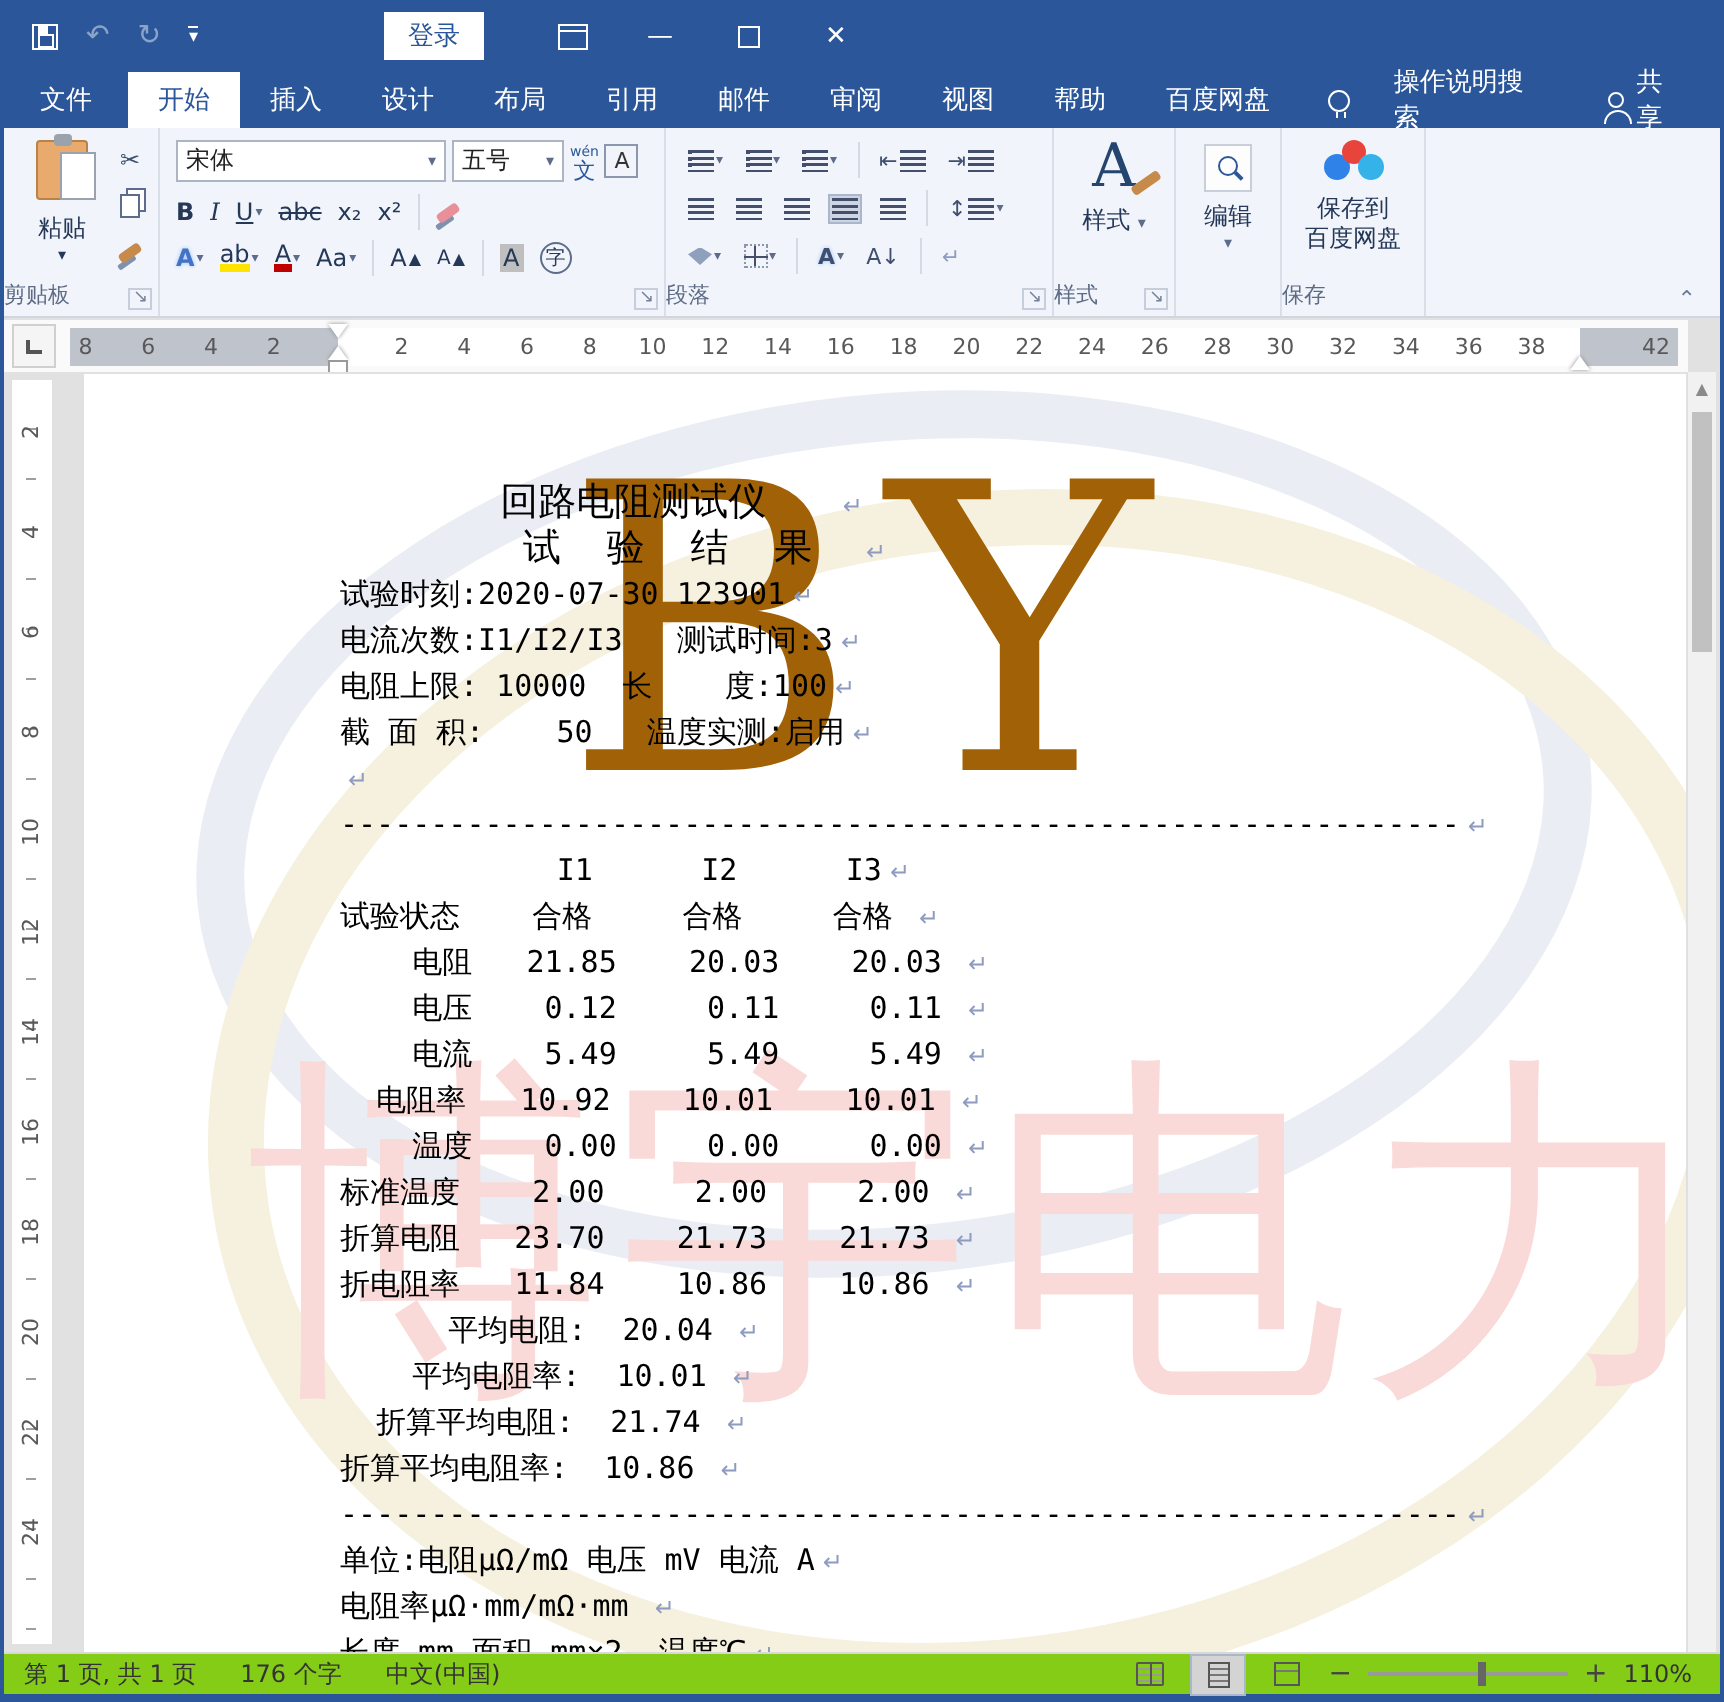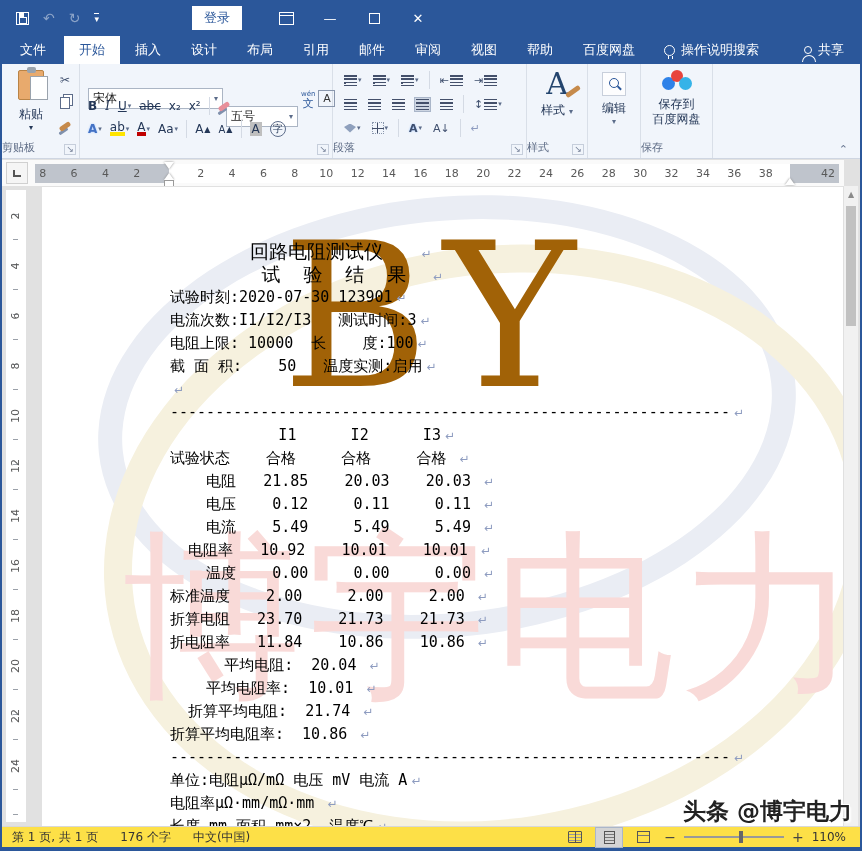--- a/index.html
+++ b/index.html
@@ -22,21 +22,21 @@
   .tb-ico{width:44px;height:100%;display:flex;align-items:center;justify-content:center;font-size:13px;color:#fff;}
   .ribopt{width:15px;height:13px;border:1.5px solid #fff;position:relative;}
   .ribopt:before{content:"";position:absolute;left:0;right:0;top:2px;border-top:1.5px solid #fff;}
   .maxbox{width:11px;height:11px;border:1.5px solid #fff;display:inline-block;}
 
   
   .tabrow{position:absolute;left:0;right:0;top:36px;height:28px;background:#2b579a;display:flex;align-items:stretch;color:#fff;font-size:13px;}
   .tab{padding:0 15px;display:flex;align-items:center;cursor:pointer;white-space:nowrap;}
   .tab.file{padding:0 18px;}
   .tab.active{background:#fff;color:#2b579a;}
-  .tellme{display:flex;align-items:center;gap:6px;padding:0 14px;cursor:pointer;}
+  .tellme{display:flex;align-items:center;gap:22px;padding:0 14px;cursor:pointer;}
   .bulb{width:11px;height:11px;border:1.5px solid #fff;border-radius:50%;position:relative;}
   .bulb:after{content:"";position:absolute;left:3px;top:10px;width:3px;height:3px;border-left:1.5px solid #fff;border-right:1.5px solid #fff;}
   .tab-spacer{flex:1;}
   .share{display:flex;align-items:center;gap:6px;padding:0 16px;cursor:pointer;}
   .person{width:8px;height:8px;border:1.5px solid #fff;border-radius:50%;position:relative;}
   .person:after{content:"";position:absolute;top:8px;left:-3px;width:12px;height:6px;border:1.5px solid #fff;border-bottom:0;border-radius:8px 8px 0 0;}
 
   
   .ribbon{position:absolute;left:0;right:0;top:64px;height:95px;background:#f1f5fb;border-bottom:1px solid #cfd6e2;}
   .rgroup{position:absolute;top:0;bottom:0;border-right:1px solid #d9dfe8;}
@@ -52,21 +52,21 @@
   .clip-side{position:absolute;left:54px;top:8px;display:flex;flex-direction:column;gap:7px;align-items:center;}
   .sic{width:18px;height:16px;display:flex;align-items:center;justify-content:center;font-size:12px;color:#3f4f6e;cursor:pointer;}
   .copyico{width:10px;height:12px;border:1px solid #5c6c8a;background:#fff;box-shadow:3px -3px 0 -1px #fff,3px -3px 0 0 #5c6c8a;}
   .brushico{width:12px;height:5px;background:#c68a4b;border-radius:2px;transform:rotate(-35deg);box-shadow:-4px 3px 0 -1px #8091ad;}
 
   .g-font{left:78px;width:253px;}
   .fontrow1{position:absolute;left:8px;top:6px;display:flex;gap:3px;align-items:center;}
   .combo{background:#fff;border:1px solid #abb5c4;height:21px;display:flex;align-items:center;justify-content:space-between;padding:0 4px;font-size:12px;color:#222;cursor:pointer;}
   .combo .da{font-size:8px;color:#5c6c8a;margin-left:4px;}
   .c-name{width:135px;}
-  .c-size{width:72px;margin-top:36px;}
+  .c-size{width:56px;}
   .wen{font-size:11px;color:#2b579a;line-height:9px;text-align:center;cursor:pointer;}
   .wen small{display:block;font-size:7px;}
   .abox{width:17px;height:17px;border:1px solid #8a97ad;text-align:center;font-size:11px;line-height:15px;color:#333;cursor:pointer;}
   .fontrow{position:absolute;left:8px;display:flex;align-items:center;gap:8px;font-size:12px;color:#253858;}
   .fr2{top:33px;}
   .fr3{top:56px;}
   .fb{cursor:pointer;display:inline-flex;align-items:center;gap:1px;}
   .fb .da{font-size:7px;color:#5c6c8a;}
   .bold{font-weight:bold;}
   .ital{font-style:italic;font-family:"DejaVu Serif",serif;}
@@ -151,21 +151,21 @@
   
   .wm{position:absolute;pointer-events:none;}
   .wm-blue{left:55px;top:10px;width:700px;height:440px;border:24px solid #eaedf4;border-radius:50%;transform:rotate(-6deg);}
   .wm-cream{left:60px;top:60px;width:780px;height:600px;border:28px solid #f6f1de;border-radius:50%;transform:rotate(-9deg);}
   .wm-by{left:240px;top:30px;font-family:"DejaVu Serif","Liberation Serif",serif;font-size:200px;line-height:200px;color:#a16207;letter-spacing:18px;}
   .wm-brand{left:80px;top:340px;font-family:"DejaVu Serif","Liberation Serif",serif;font-size:180px;line-height:180px;color:#f9dad8;white-space:nowrap;letter-spacing:6px;}
   .toutiao{position:absolute;right:8px;bottom:24px;font-size:23px;font-weight:bold;color:#222;
      text-shadow:-1px -1px 0 #fff,1px -1px 0 #fff,-1px 1px 0 #fff,1px 1px 0 #fff,2px 2px 2px #fff;z-index:50;}
 
   
-  .statusbar{position:absolute;left:0;right:0;bottom:4px;height:21px;background:#fde047;border-top:1px solid #d8d8d8;display:flex;align-items:center;color:#333;font-size:12px;z-index:40;}
+  .statusbar{position:absolute;left:0;right:0;bottom:4px;height:21px;background:#84cc16;border-top:1px solid #d8d8d8;display:flex;align-items:center;color:#333;font-size:12px;z-index:40;}
   .sb-left{display:flex;gap:22px;padding-left:10px;flex:1;}
   .sb-item{cursor:pointer;white-space:nowrap;}
   .sb-right{display:flex;align-items:center;gap:8px;padding-right:14px;}
   .vic{width:26px;height:19px;display:flex;align-items:center;justify-content:center;cursor:pointer;}
   .vic.sel{background:#d4d4d4;}
   .icpage{width:11px;height:13px;border:1px solid #555;background:repeating-linear-gradient(to bottom,transparent 0 2px,#777 2px 3px);}
   .icbook{width:14px;height:12px;border:1px solid #555;border-radius:1px;background:linear-gradient(#555,#555) center/1px 12px no-repeat,repeating-linear-gradient(to bottom,transparent 0 2px,#999 2px 3px);}
   .icweb{width:13px;height:12px;border:1px solid #555;background:linear-gradient(#777,#777) 0 3px/13px 1px no-repeat;}
   .zoomctl{display:flex;align-items:center;gap:8px;}
   .ztrack{width:100px;height:2px;background:#999;position:relative;}
@@ -478,21 +478,20 @@
         <span>12</span>
         <span>14</span>
         <span>16</span>
         <span>18</span>
         <span>20</span>
         <span>22</span>
         <span>24</span>
       </div>
   </div>
 
-  <div class="toutiao">头条 @博宇电力</div>
 
   <div class="statusbar">
     <div class="sb-left">
       <span class="sb-item">第 1 页, 共 1 页</span>
       <span class="sb-item">176 个字</span>
       <span class="sb-item">中文(中国)</span>
     </div>
     <div class="sb-right">
       <span class="vic">
           <span class="icbook"></span>

